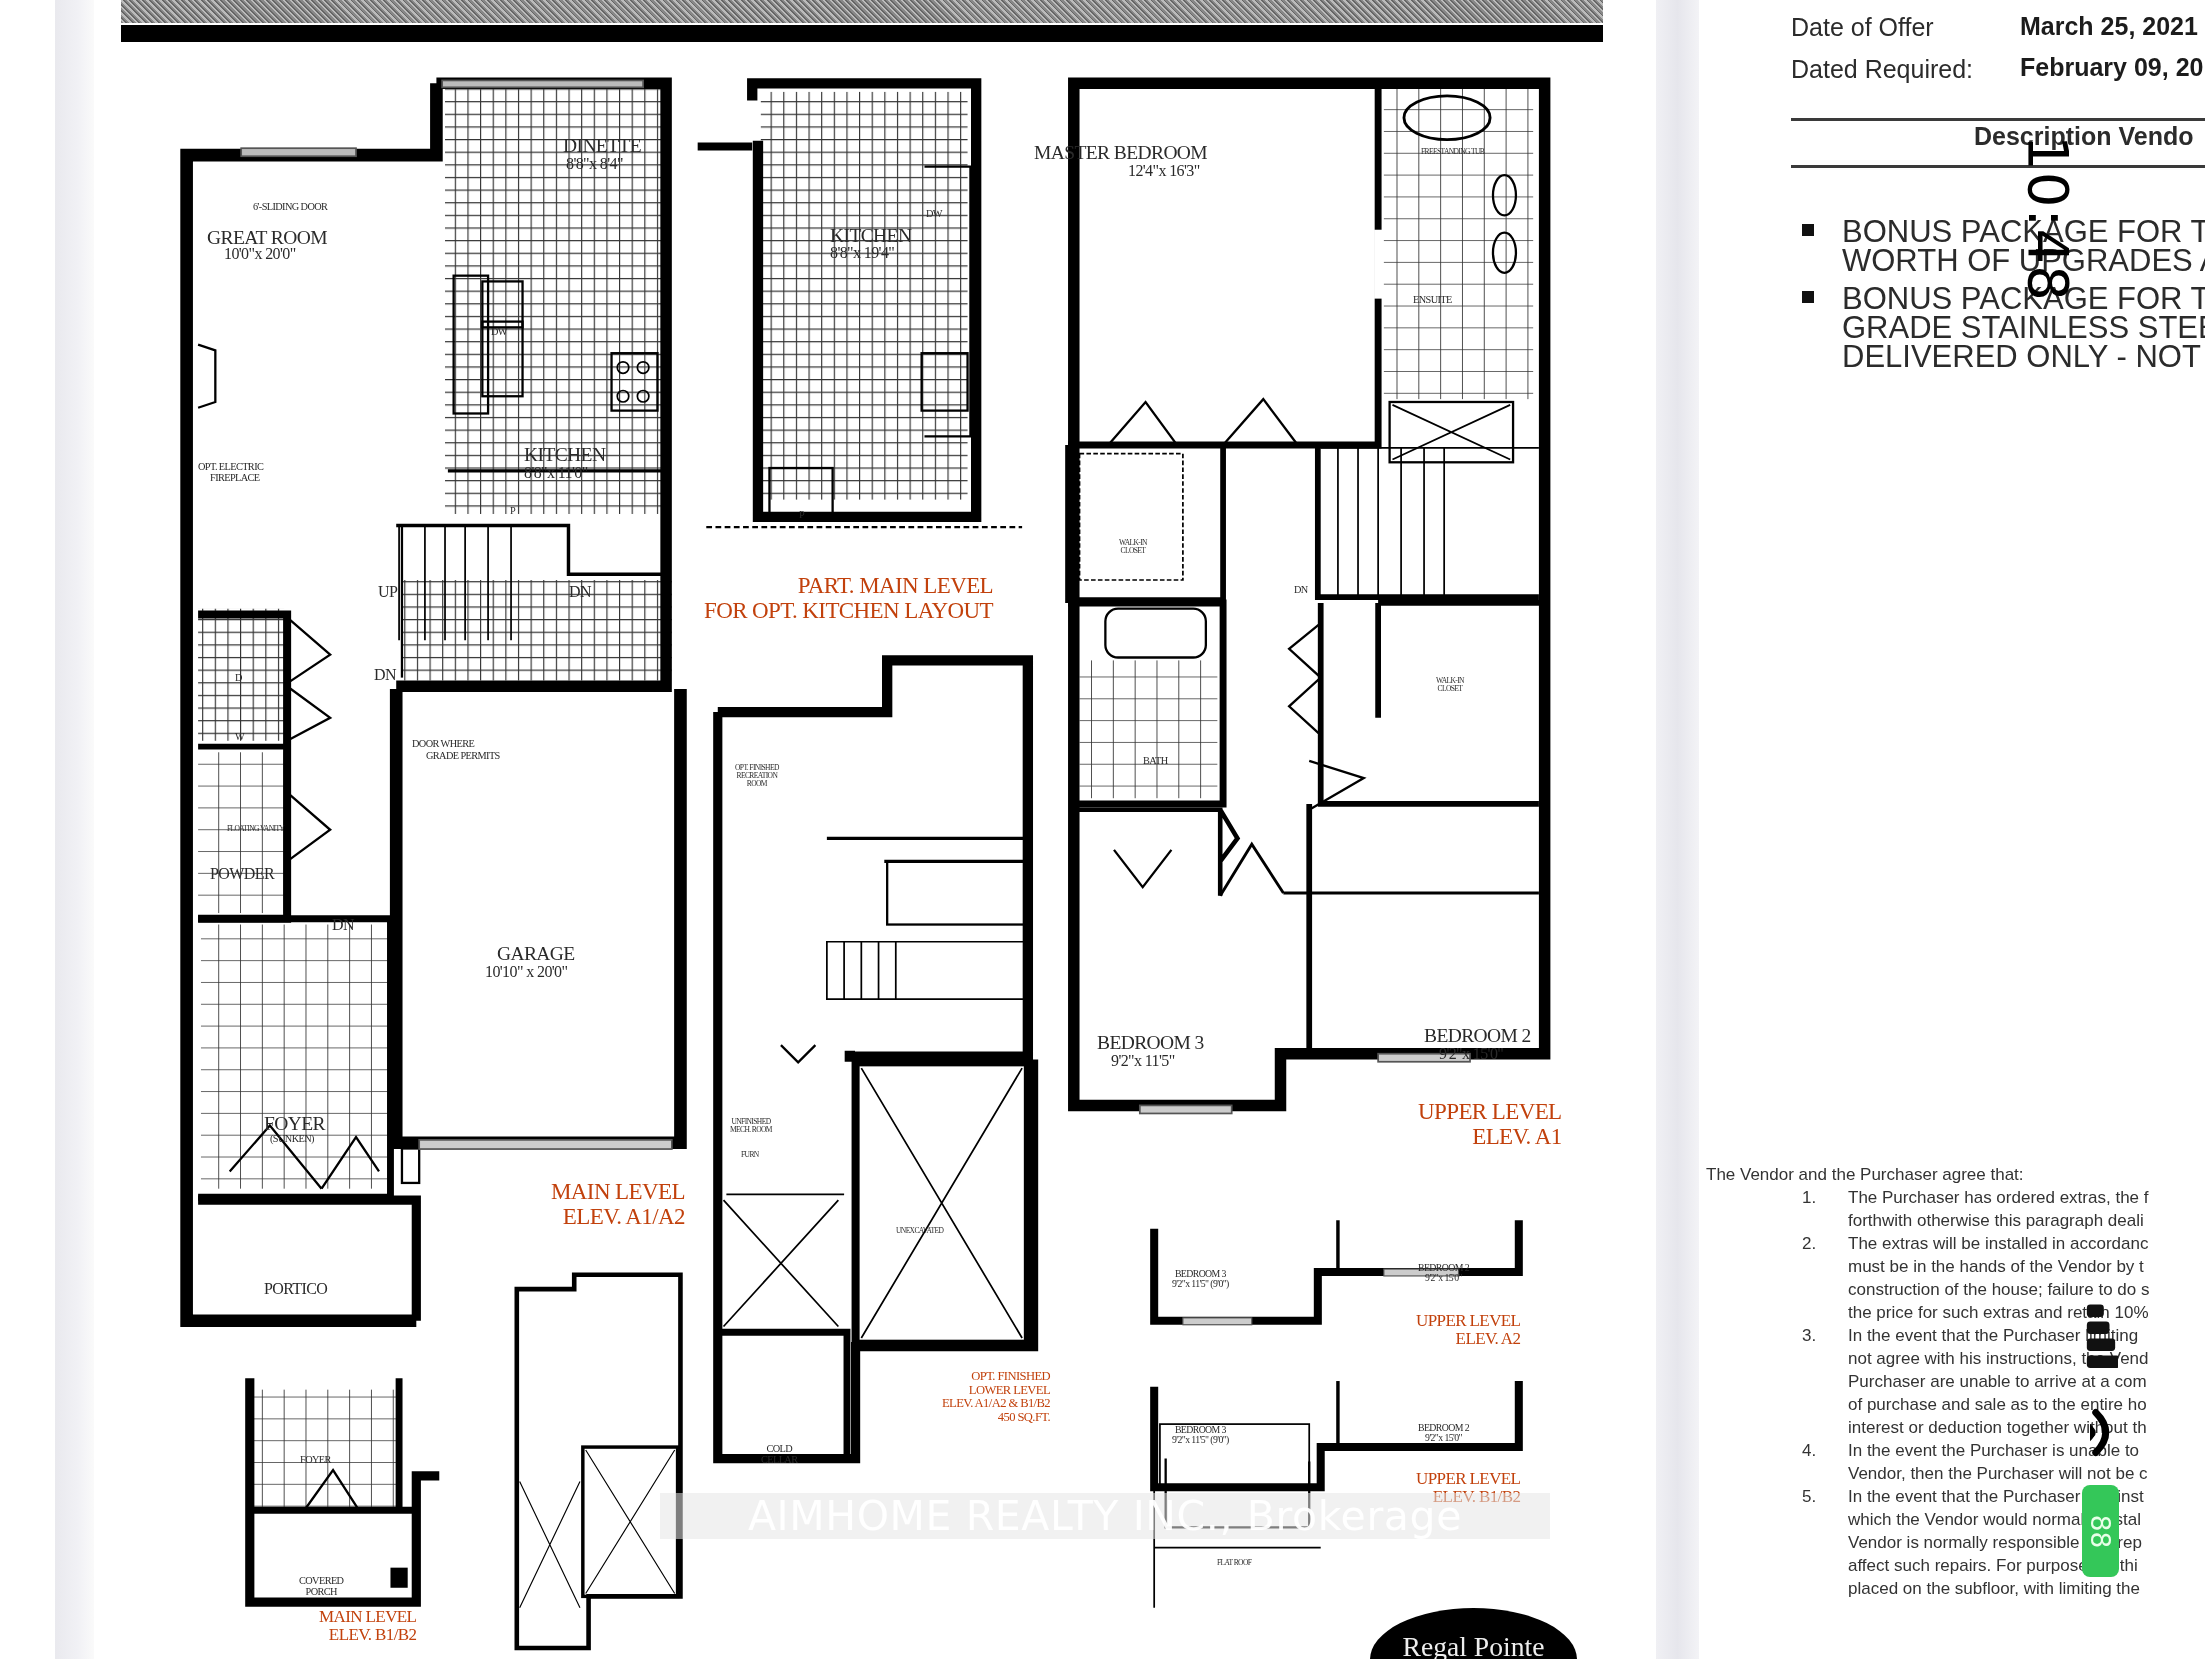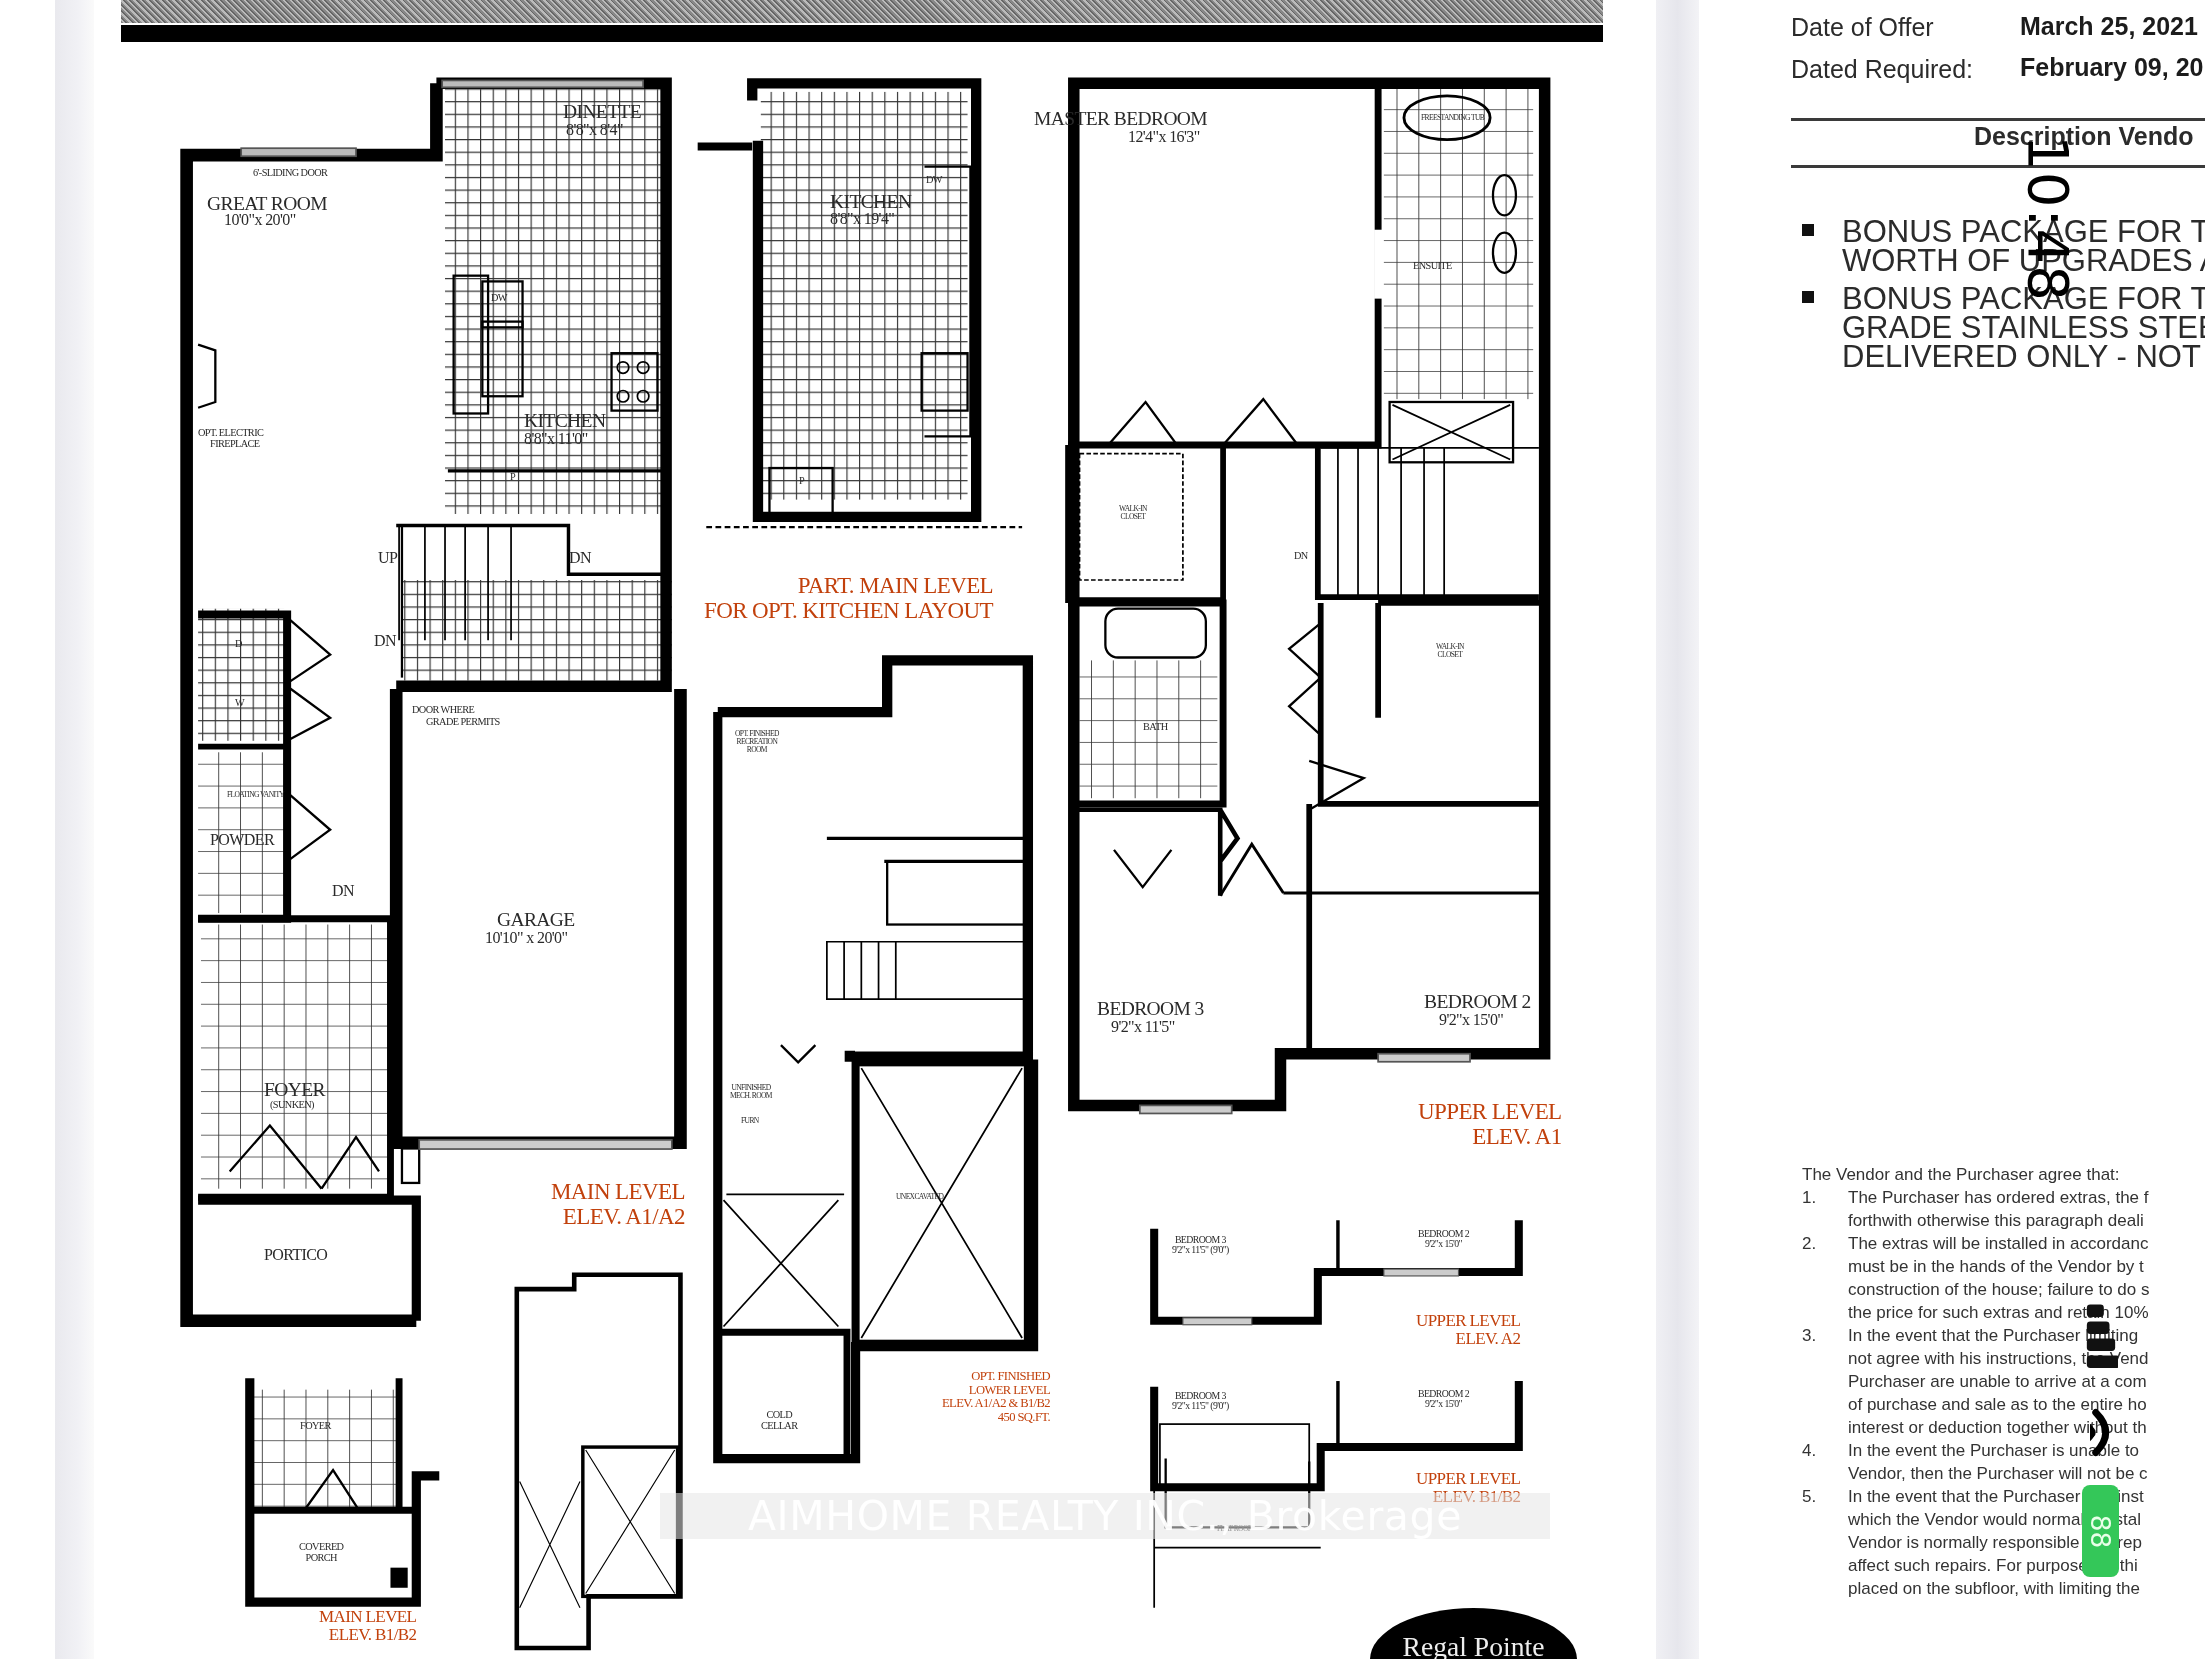--- a/index.html
+++ b/index.html
@@ -8,21 +8,21 @@
   
   .gutter-left{left:0;top:0;width:55px;height:1659px;background:#ffffff;}
   .page-edge-left{left:55px;top:0;width:39px;height:1659px;background:linear-gradient(90deg,#e9e9ee,#f1f1f5 60%,#fafafa);}
   .page-plan{left:94px;top:0;width:1562px;height:1659px;background:#fff;}
   .page-edge-mid{left:1656px;top:0;width:43px;height:1659px;background:linear-gradient(90deg,#f0f0f4,#e6e6ec 50%,#f3f3f6);}
   .page-doc{left:1699px;top:0;width:507px;height:1659px;background:#fff;}
   
   .plan-header{left:121px;top:0;width:1482px;height:23px;background:repeating-linear-gradient(45deg,#888 0 1.7px,#bbb 1.7px 3.4px,#666 3.4px 4.6px);}
   .plan-header-bar{left:121px;top:25px;width:1482px;height:17px;background:#000;}
   svg.plan{position:absolute;left:0;top:0;}
-  .lbl{position:absolute;font-family:"Liberation Serif",serif;color:#2a2a2a;text-align:center;line-height:1.05;letter-spacing:-0.6px;white-space:nowrap;}
+  .lbl{position:absolute;font-family:"Liberation Serif",serif;color:#2a2a2a;text-align:center;line-height:1.05;letter-spacing:-0.6px;white-space:nowrap;margin-top:34px;}
   .lbl.big{font-size:19.5px;}
   .lbl.med{font-size:16px;}
   .lbl.sm{font-size:10.3px;}
   .lbl.xs{font-size:7.5px;}
   .lvl{position:absolute;font-family:"Liberation Serif",serif;font-size:23px;color:#c2410c;text-align:right;line-height:1.08;letter-spacing:-0.6px;white-space:nowrap;}
   .lvl.small{font-size:17px;}
   
   .doc{position:absolute;font-family:"Liberation Sans",sans-serif;color:#2b2b2b;white-space:nowrap;}
   .doc.field{font-size:25px;}
   .doc.fieldval{font-size:25px;font-weight:bold;color:#1c1c1c;}
@@ -253,21 +253,21 @@
 
 <div class="doc bullet" style="left:1842px;top:217px;">
   <span class="sq"></span>
   <span>BONUS PACKAGE FOR TOWN</span><br><span>WORTH OF UPGRADES AT DE</span>
 </div>
 <div class="doc bullet" style="left:1842px;top:284px;">
   <span class="sq"></span>
   <span>BONUS PACKAGE FOR TOWN</span><br><span>GRADE STAINLESS STEEL FINIS</span><br><span>DELIVERED ONLY - NOT INSTA</span>
 </div>
 
-<div class="doc clause" style="left:1802px;top:1163px;">The Vendor and the Purchaser agree that:</div>
+<div class="doc clause" style="left:1706px;top:1163px;">The Vendor and the Purchaser agree that:</div>
 <div class="doc clause" style="left:1802px;top:1186px;width:403px;">
   <div style="position:relative;padding-left:46px;">
     <span style="position:absolute;left:0;">1.</span>
     <span>The Purchaser has ordered extras, the f</span><br><span>forthwith otherwise this paragraph deali</span>
   </div>
   <div style="position:relative;padding-left:46px;">
     <span style="position:absolute;left:0;">2.</span>
     <span>The extras will be installed in accordanc</span><br><span>must be in the hands of the Vendor by t</span><br><span>construction of the house; failure to do s</span><br><span>the price for such extras and retain 10%</span>
   </div>
   <div style="position:relative;padding-left:46px;">

